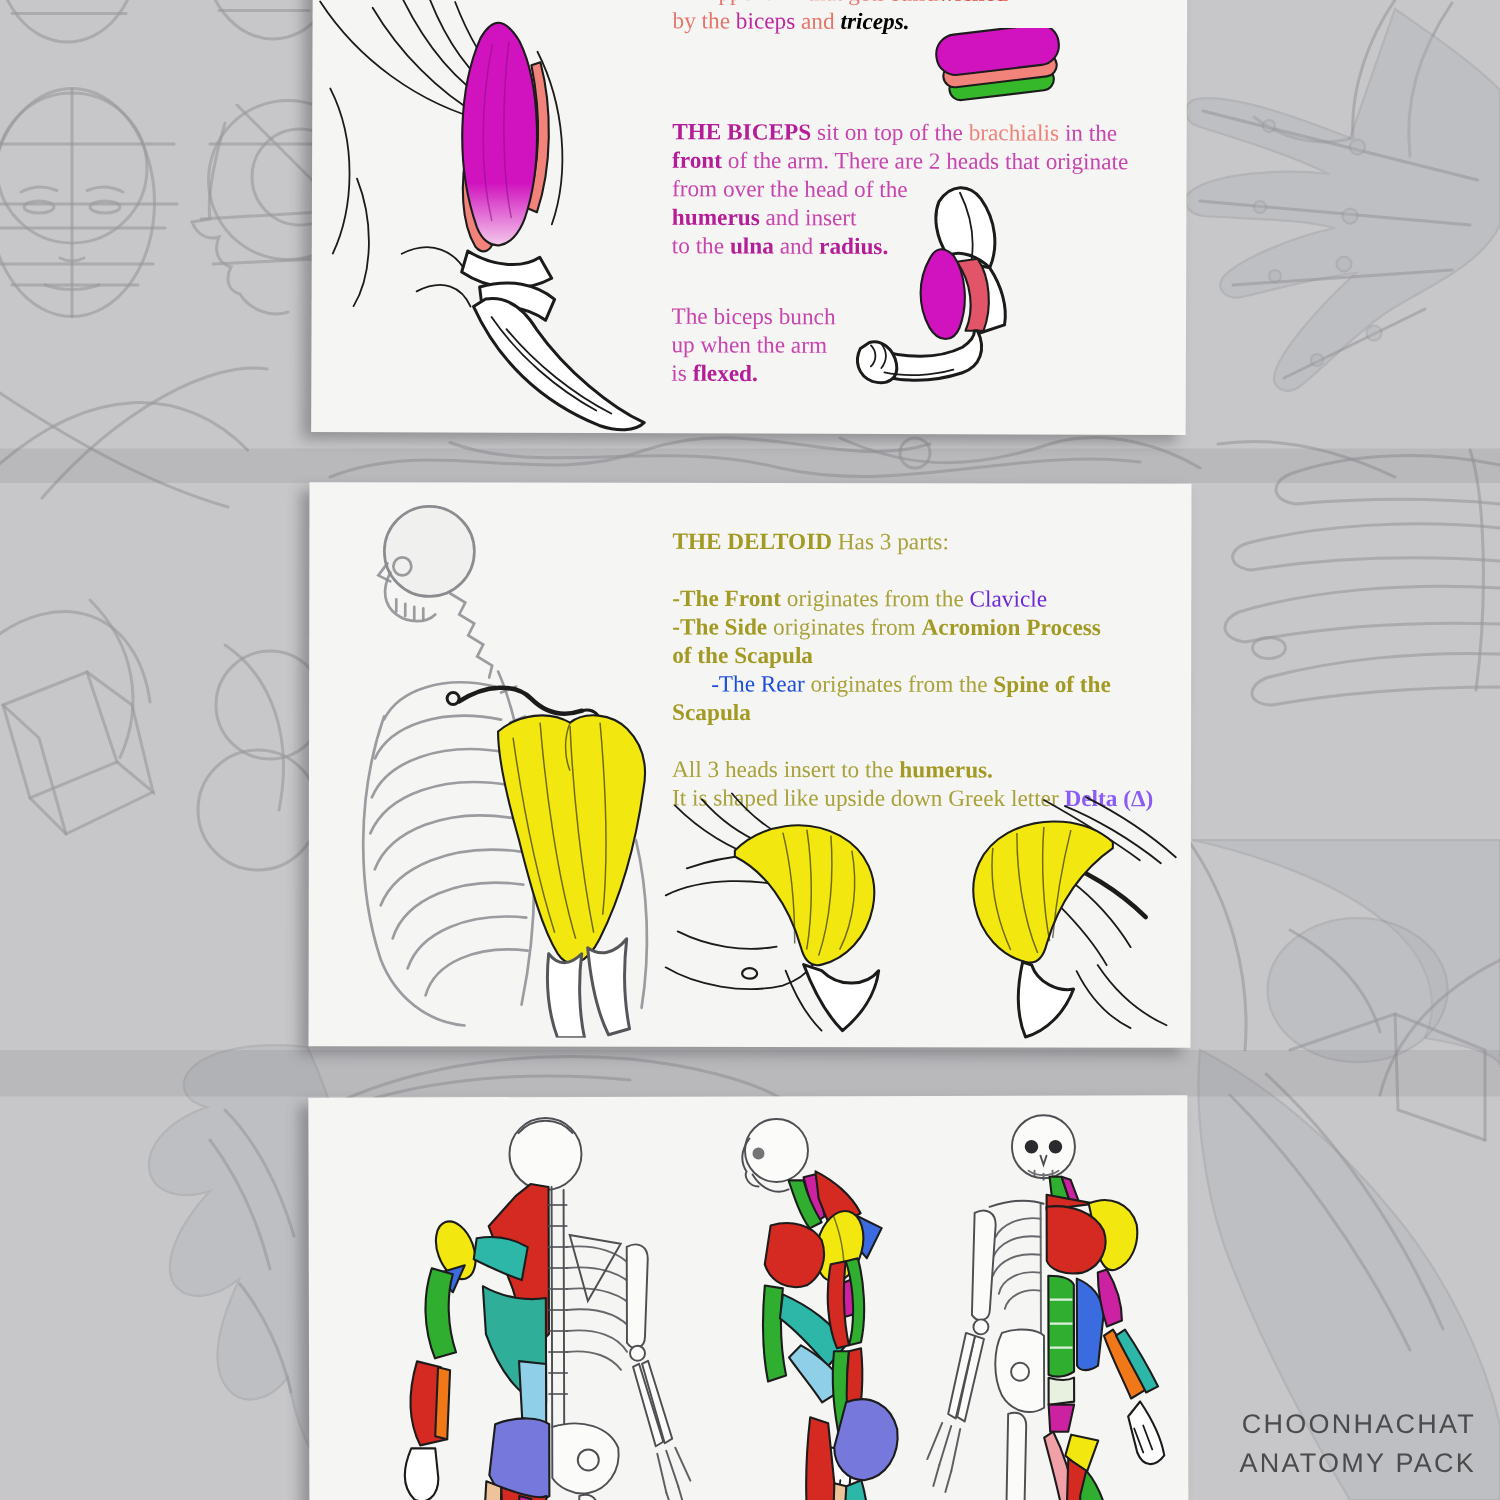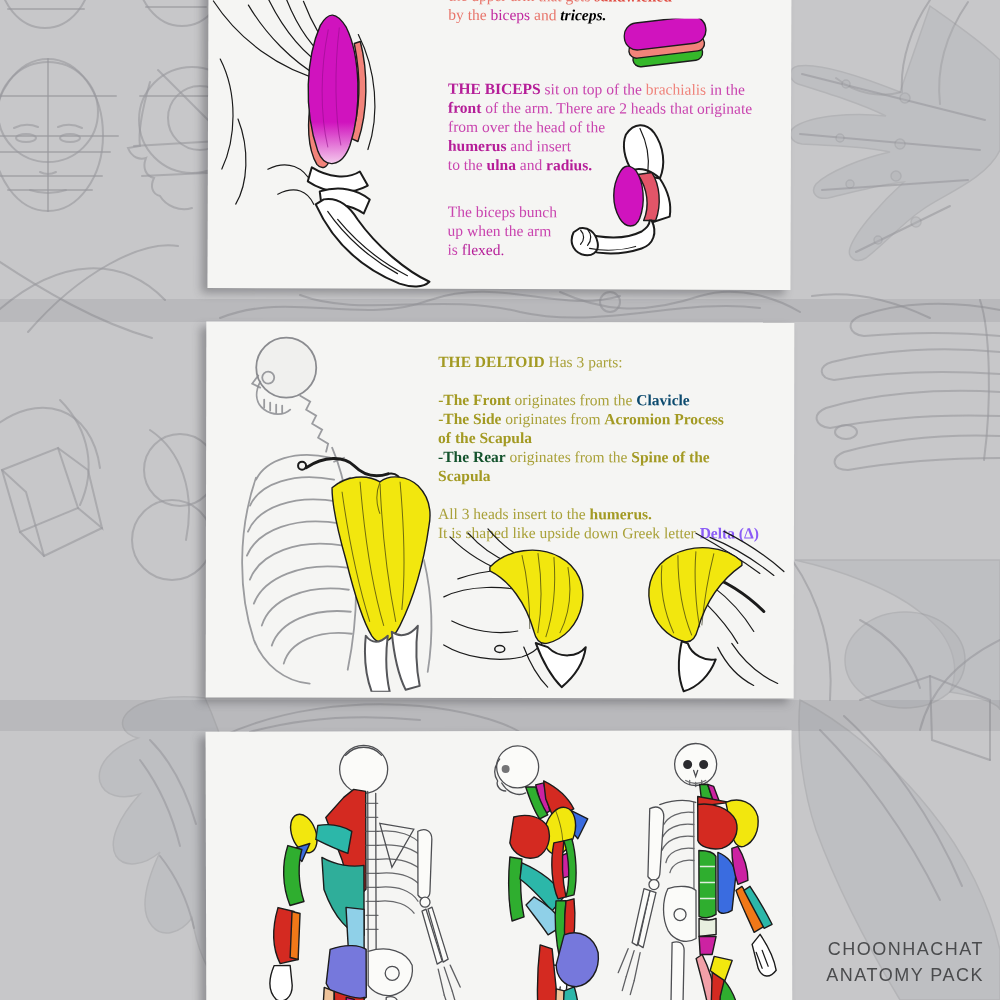--- a/index.html
+++ b/index.html
@@ -188,21 +188,21 @@
     </g>
   </svg>
 
   <div class="rt" style="left:240px;top:121px;width:345px;"><span style="font-weight: bold; color: rgb(181, 29, 152);">THE BICEPS</span><span style="color: rgb(201, 68, 175);"> sit on top of the </span><span style="color: rgb(239, 131, 123); text-align: right;">brachialis</span><span style="color: rgb(201, 68, 175);"> in the
 </span><span style="font-weight: bold; color: rgb(181, 29, 152); margin-top: 20px;">front</span><span style="color: rgb(201, 68, 175);"> of the arm. There are 2 heads that originate
 from over the head of the
 </span><span style="font-weight: bold; color: rgb(181, 29, 152);">humerus</span><span style="color: rgb(201, 68, 175);"> and insert
 to the </span><span style="font-weight: bold; color: rgb(181, 29, 152);">ulna</span><span style="color: rgb(201, 68, 175);"> and </span><span style="font-weight: bold; color: rgb(181, 29, 152);">radius.</span></div>
   <div class="rt" style="left:240px;top:244px;width:200px;"><span style="color: rgb(201, 68, 175);">The biceps bunch
 up when the arm
-is </span><span style="font-weight: normal; color: rgb(181, 29, 152);">flexed.</span></div>
+is </span><span style="font-weight: bold; color: rgb(181, 29, 152);">flexed.</span></div>
 
   <svg class="illus" style="left:352px;top:162px;" width="145" height="140" viewBox="0 0 145 140">
     <path class="wht" d="M 66,14 C 74,2 86,2 94,12 C 104,26 106,44 100,58 C 92,50 80,46 72,50 C 64,38 62,24 66,14 Z"></path>
     <path class="lnt" d="M 80,8 C 86,20 90,36 88,52"></path>
     <path class="wht" d="M 100,58 C 108,70 112,84 110,96 L 92,102 C 94,86 94,70 90,56 Z"></path>
     <path style="fill:#e25568" class="mus" d="M 78,54 C 88,68 90,86 84,100 L 96,100 C 102,84 100,64 92,52 Z"></path>
     <path style="fill:#d013be" class="mus" d="M 60,52 C 52,66 52,84 60,98 C 66,108 76,108 80,98 C 86,82 84,62 76,50 C 70,44 64,44 60,52 Z"></path>
     <path class="wht" d="M 92,100 C 98,112 94,124 82,128 C 58,136 32,134 20,126 L 22,112 C 44,119 66,119 82,111 C 88,107 90,104 90,100 Z"></path>
     <path class="wht" d="M 14,112 C 10,120 12,130 22,134 C 32,137 40,132 38,122 C 36,112 28,106 20,108 Z"></path>
     <path class="lnt" d="M 21,110 C 25,114 25,120 21,124"></path>
@@ -260,26 +260,26 @@
       <path d="M 186,152 C 190,196 192,240 188,280"></path>
       <path d="M 128,162 C 134,204 142,248 156,292"></path>
       <path d="M 166,152 C 162,162 162,174 166,184"></path>
     </g>
 
     <path class="wht" style="stroke:#55565a" d="M 152,306 C 150,326 152,346 158,362 L 176,362 C 172,344 172,322 174,306 C 166,314 158,314 152,306 Z"></path>
     <path class="wht" style="stroke:#55565a" d="M 178,302 C 180,324 184,344 192,360 L 206,356 C 202,336 202,314 204,296 C 196,306 186,308 178,302 Z"></path>
     <path class="pb" d="M 210,230 C 218,264 220,304 214,342"></path>
   </svg>
 
-  <div class="rt" style="left:232px;top:30px;width:345px;"><span style="font-weight: bold; color: rgb(163, 154, 35);">THE DELTOID</span><span style="color: rgb(169, 161, 57);"> Has 3 parts:
-
-</span><span style="font-weight: bold; color: rgb(163, 154, 35);">-The Front</span><span style="color: rgb(169, 161, 57);"> originates from the </span><span style="font-weight: bold; color: #0c4a6e;">Clavicle</span><span style="color: rgb(169, 161, 57);">
+  <div class="rt" style="left:242px;top:30px;width:345px;"><span style="font-weight: bold; color: rgb(163, 154, 35);">THE DELTOID</span><span style="color: rgb(169, 161, 57);"> Has 3 parts:
+
+</span><span style="font-weight: bold; color: rgb(163, 154, 35);">-The Front</span><span style="color: rgb(169, 161, 57);"> originates from the </span><span style="font-weight: normal; color: #6d28d9;">Clavicle</span><span style="color: rgb(169, 161, 57);">
 </span><span style="font-weight: bold; color: rgb(163, 154, 35);">-The Side</span><span style="color: rgb(169, 161, 57);"> originates from </span><span style="font-weight: bold; color: rgb(163, 154, 35);">Acromion Process
 of the Scapula</span><span style="color: rgb(169, 161, 57);">
-</span><span style="font-weight: bold; color: #14532d;">-The Rear</span><span style="color: rgb(169, 161, 57);"> originates from the </span><span style="font-weight: bold; color: rgb(163, 154, 35);">Spine of the
+</span><span style="font-weight: normal; color: #1d4ed8; margin-left: 26px;">-The Rear</span><span style="color: rgb(169, 161, 57);"> originates from the </span><span style="font-weight: bold; color: rgb(163, 154, 35);">Spine of the
 Scapula</span><span style="color: rgb(169, 161, 57);">
 
 </span><span style="color: rgb(169, 161, 57); text-align: right;">All 3 heads insert to the </span><span style="font-weight: bold; color: rgb(163, 154, 35);">humerus.</span><span style="color: rgb(169, 161, 57);">
 It is shaped like upside down Greek letter </span><span style="font-weight: bold; color: #8b5cf6;">Delta (Δ)</span></div>
 
   <svg class="illus" style="left:232px;top:205px;" width="185" height="168" viewBox="0 0 185 168">
     <g class="lnt">
       <path d="M 30,6 C 44,22 62,34 84,40"></path>
       <path d="M 12,10 C 28,26 50,40 76,48"></path>
       <path d="M 50,2 C 60,14 74,26 90,34"></path>

